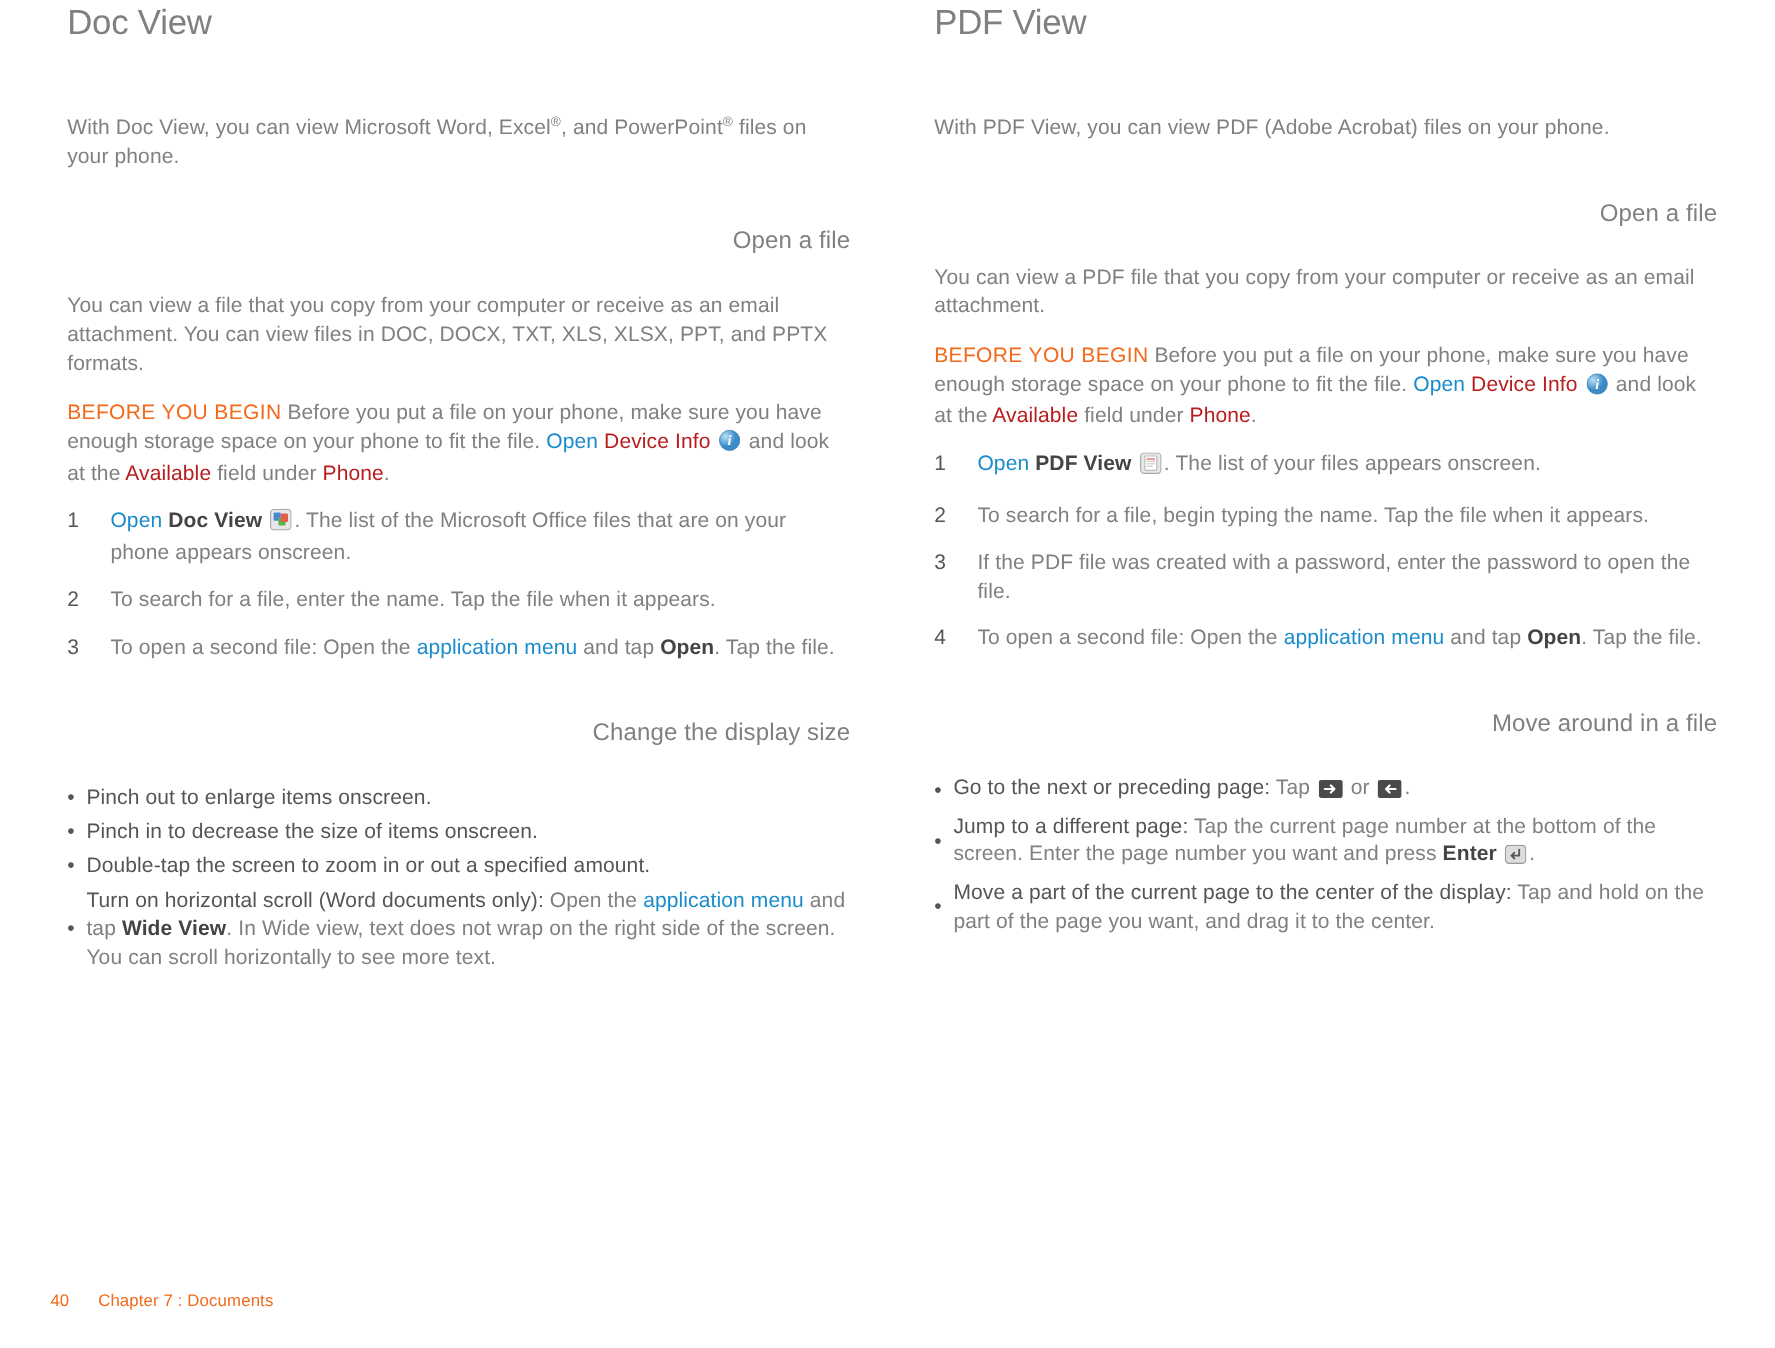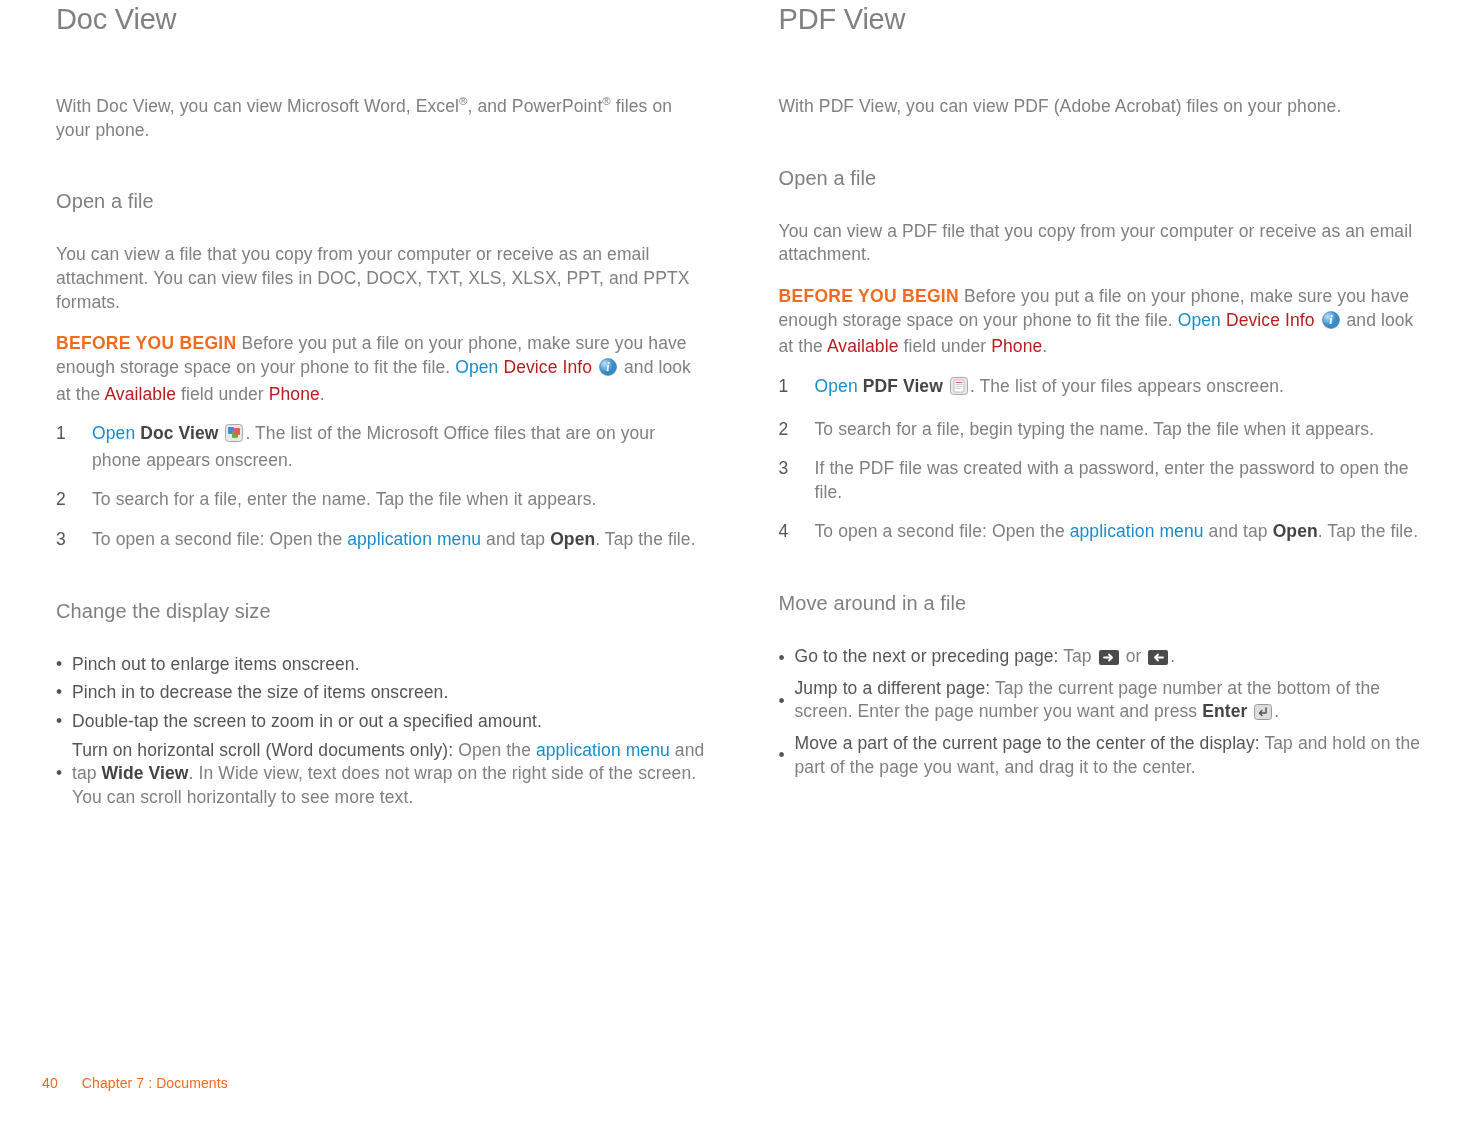--- a/index.html
+++ b/index.html
@@ -24,28 +24,29 @@
     color: #808080;
     margin-bottom: 56px;
     letter-spacing: -0.2px;
   }
   h2 {
     font-size: 20px;
     font-weight: 400;
     color: #808080;
     margin-top: 46px;
     margin-bottom: 28px;
+    text-align: right;
   }
   p { margin-bottom: 12px; }
   .before {
     margin-top: 18px;
   }
   .before-label {
     color: #f26a1b;
-    font-weight: 700;
+    font-weight: 400;
     letter-spacing: 0.3px;
   }
   .link { color: #1a8ccc; }
   .dark { color: #b91c1c; }
   strong.dark { color: #444; font-weight: 600; }
   .steps { list-style: none; margin-top: 16px; }
   .steps li { display: flex; margin-bottom: 16px; }
   .step-num { color: #555; width: 36px; flex-shrink: 0; }
   .step-body { flex: 1; }
   .bullets { list-style: none; margin-top: 4px; }

